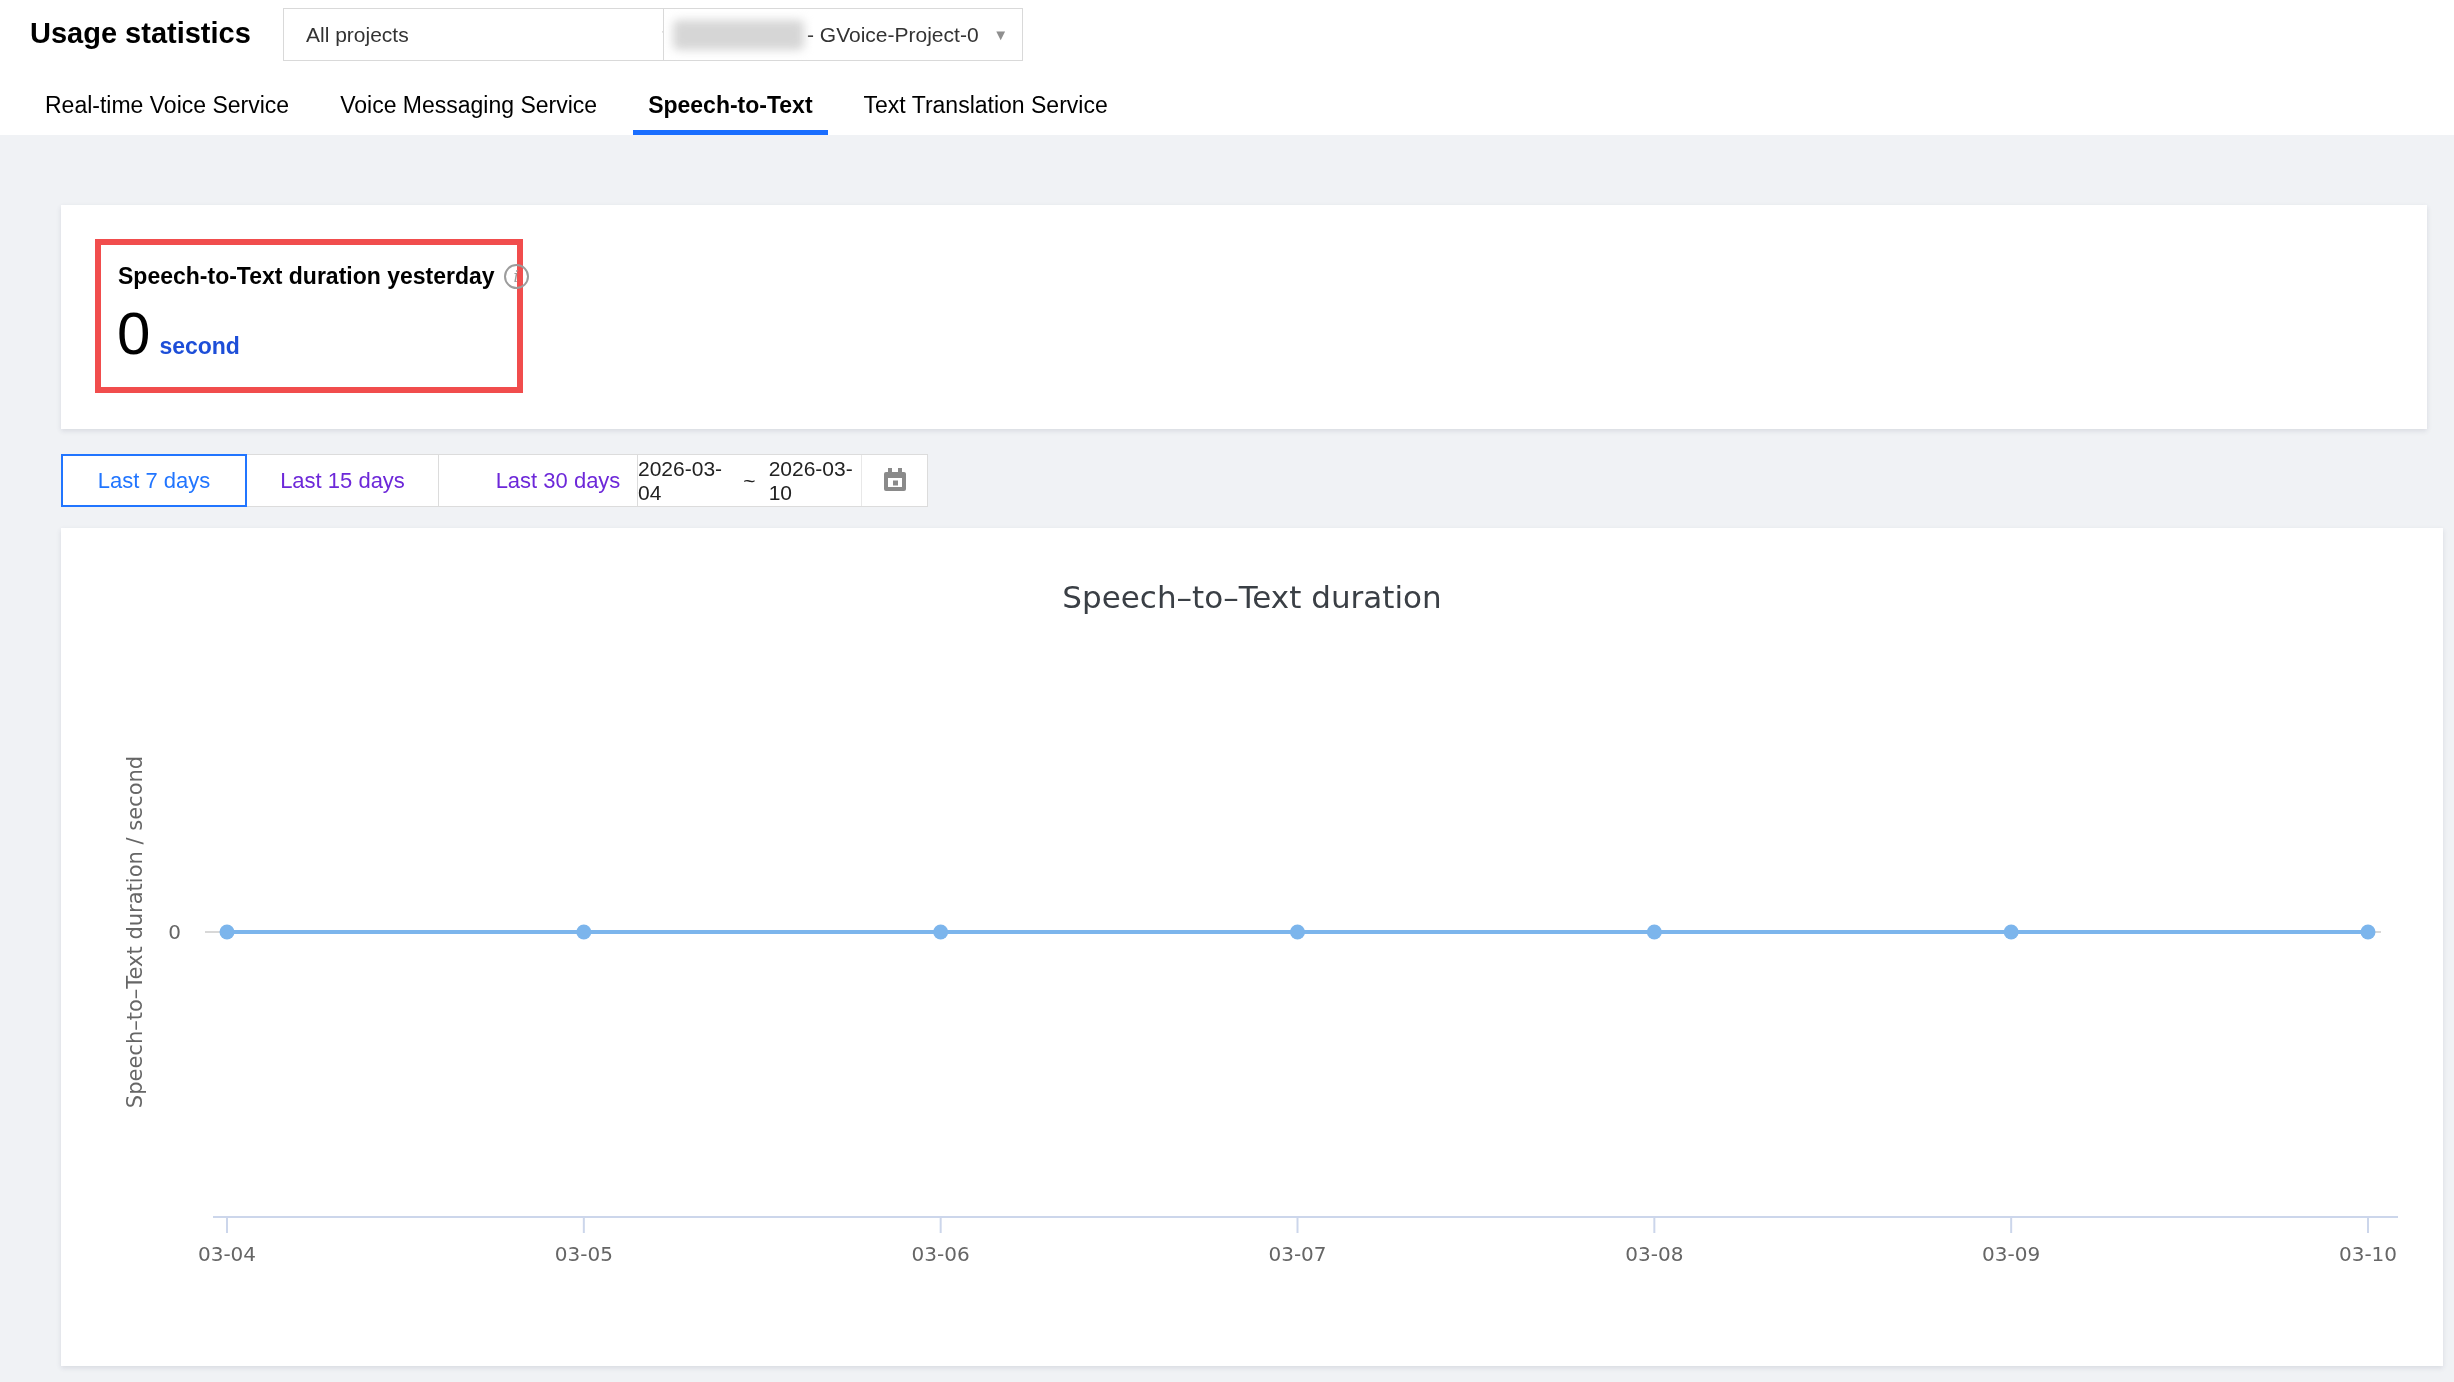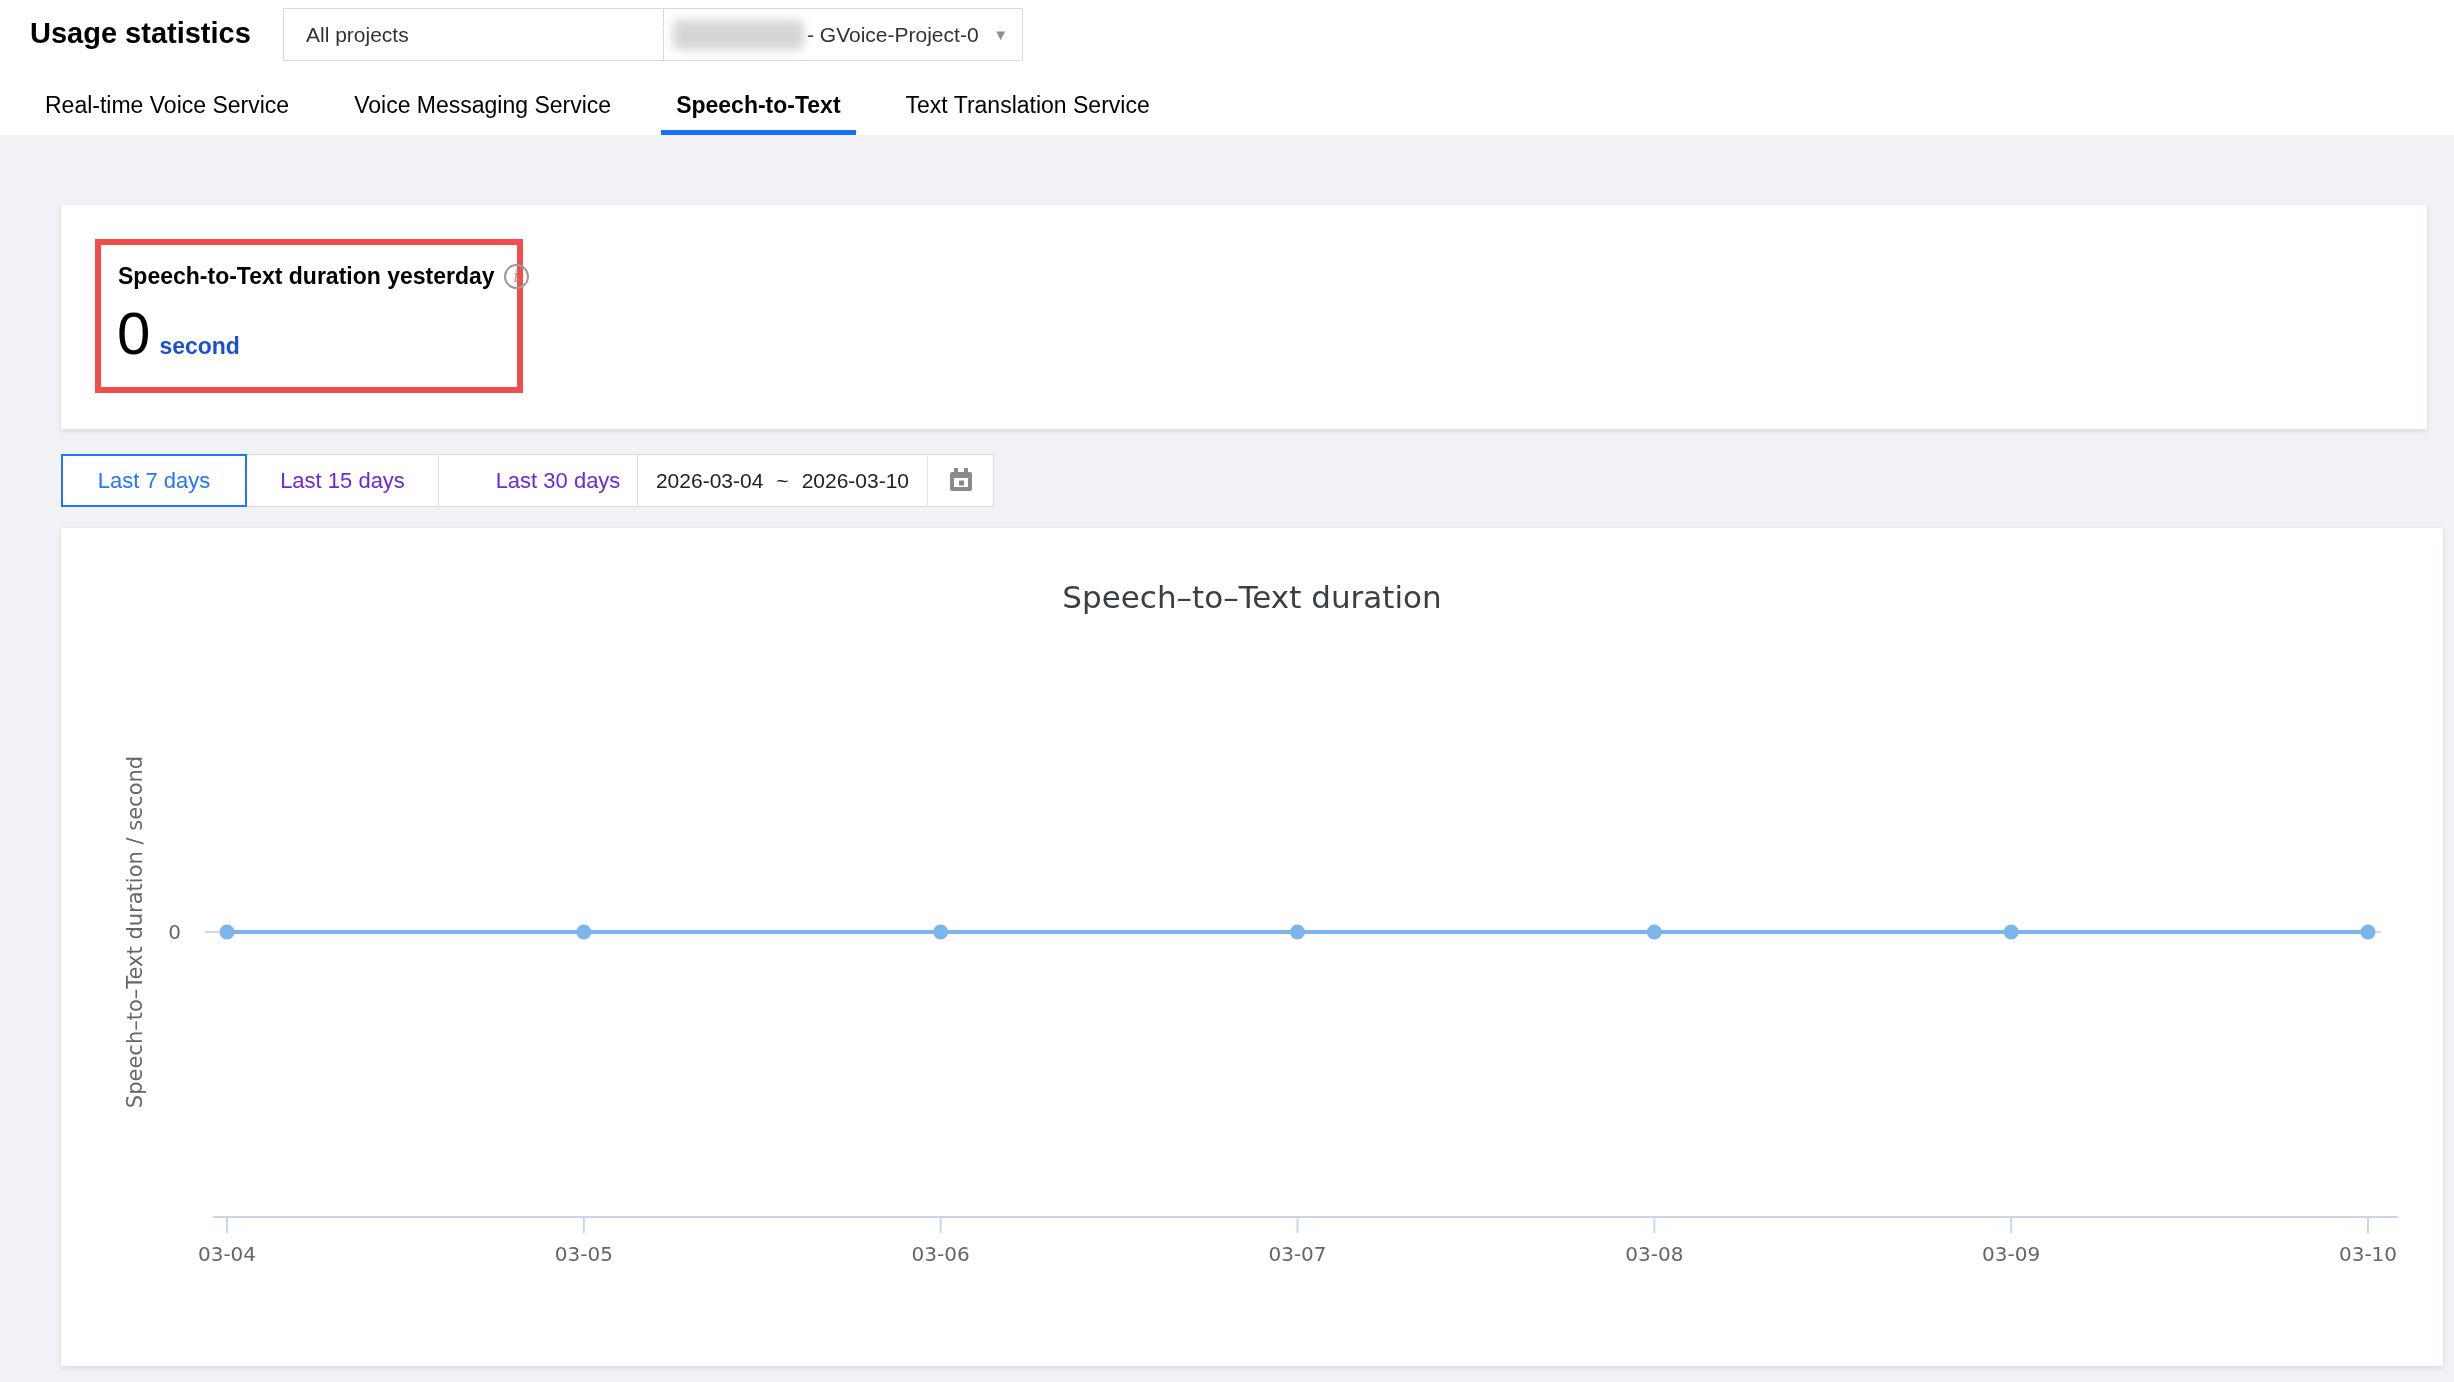--- a/index.html
+++ b/index.html
@@ -11,21 +11,21 @@
   .gray-bg { position:absolute; left:0; right:0; top:135px; bottom:0; background:#f0f2f5; }
   .page-title { position:absolute; left:30px; top:17px; font-size:29px; font-weight:bold; color:#000; }
   .dropdown { position:absolute; top:8px; height:53px; background:#fff; border:1px solid #d9d9d9;
               display:flex; align-items:center; font-size:21px; color:#333; }
   .dd-projects { left:283px; width:410px; padding:0 18px 0 22px; }
   .dd-app { left:663px; width:360px; padding:0 14px 0 9px; }
   .dd-caret { margin-left:auto; font-size:15px; color:#8f8f8f; flex:0 0 auto; }
   .masked-pill { width:131px; height:30px; background:#d6d6d6; border-radius:5px; filter:blur(5px); flex:0 0 auto; }
   .dd-app-text { white-space:nowrap; overflow:hidden; width:188px; margin-left:3px; }
 
-  .tabs { position:absolute; left:30px; top:80px; height:55px; display:flex; gap:35px; align-items:stretch; }
+  .tabs { position:absolute; left:30px; top:80px; height:55px; display:flex; gap:21px; align-items:stretch; }
   .tab { display:flex; align-items:center; padding:0 15px; font-size:23px; color:#000;
          border-bottom:5px solid transparent; cursor:pointer; }
   .tab.active { font-weight:bold; border-bottom-color:#1a6eff; }
 
   
   .card { position:absolute; background:#fff; box-shadow:0 2px 5px rgba(40,50,80,0.12); }
   .stat-card { left:61px; top:205px; width:2366px; height:224px; }
   .highlight-annotation { position:absolute; left:34px; top:34px; width:428px; height:154px;
                           border:6px solid #f14d4d; pointer-events:none; }
   .stat-title-row { position:absolute; left:57px; top:58px; display:flex; align-items:center; gap:9px; }
@@ -39,21 +39,21 @@
 
   
   .controls { position:absolute; left:61px; top:454px; height:53px; display:flex; }
   .range-btn { height:53px; background:#fff; border:1px solid #dcdcdc; margin-left:-1px;
                display:flex; align-items:center; justify-content:center; font-size:22px; color:#6d28d9; cursor:pointer; }
   .range-btn:first-child { margin-left:0; }
   .range-btn.b1 { width:186px; }
   .range-btn.b2 { width:193px; }
   .range-btn.b3 { width:200px;padding-left:40px; }
   .range-btn.active { border:2px solid #2175ff; color:#2175ff; z-index:2; }
-  .datebox { width:357px; height:53px; background:#fff; border:1px solid #dcdcdc; margin-left:-1px;
+  .datebox { width:291px; height:53px; background:#fff; border:1px solid #dcdcdc; margin-left:-1px;
              display:flex; align-items:stretch; }
   .date-text { flex:1; display:flex; align-items:center; justify-content:center; gap:13px;
                font-size:21px; color:#222; }
   .cal-cell { width:66px; border-left:1px solid #e8e8e8; display:flex; align-items:center; justify-content:center; cursor:pointer; }
 
   
   .chart-card { left:61px; top:528px; width:2382px; height:838px; }
   .chart-title { position:absolute; left:0; right:0; top:51px; text-align:center;
                  font-family:"DejaVu Sans", sans-serif; font-size:31px; color:#3a3f45; }
   .chart-svg { position:absolute; inset:0; width:100%; height:100%; }

